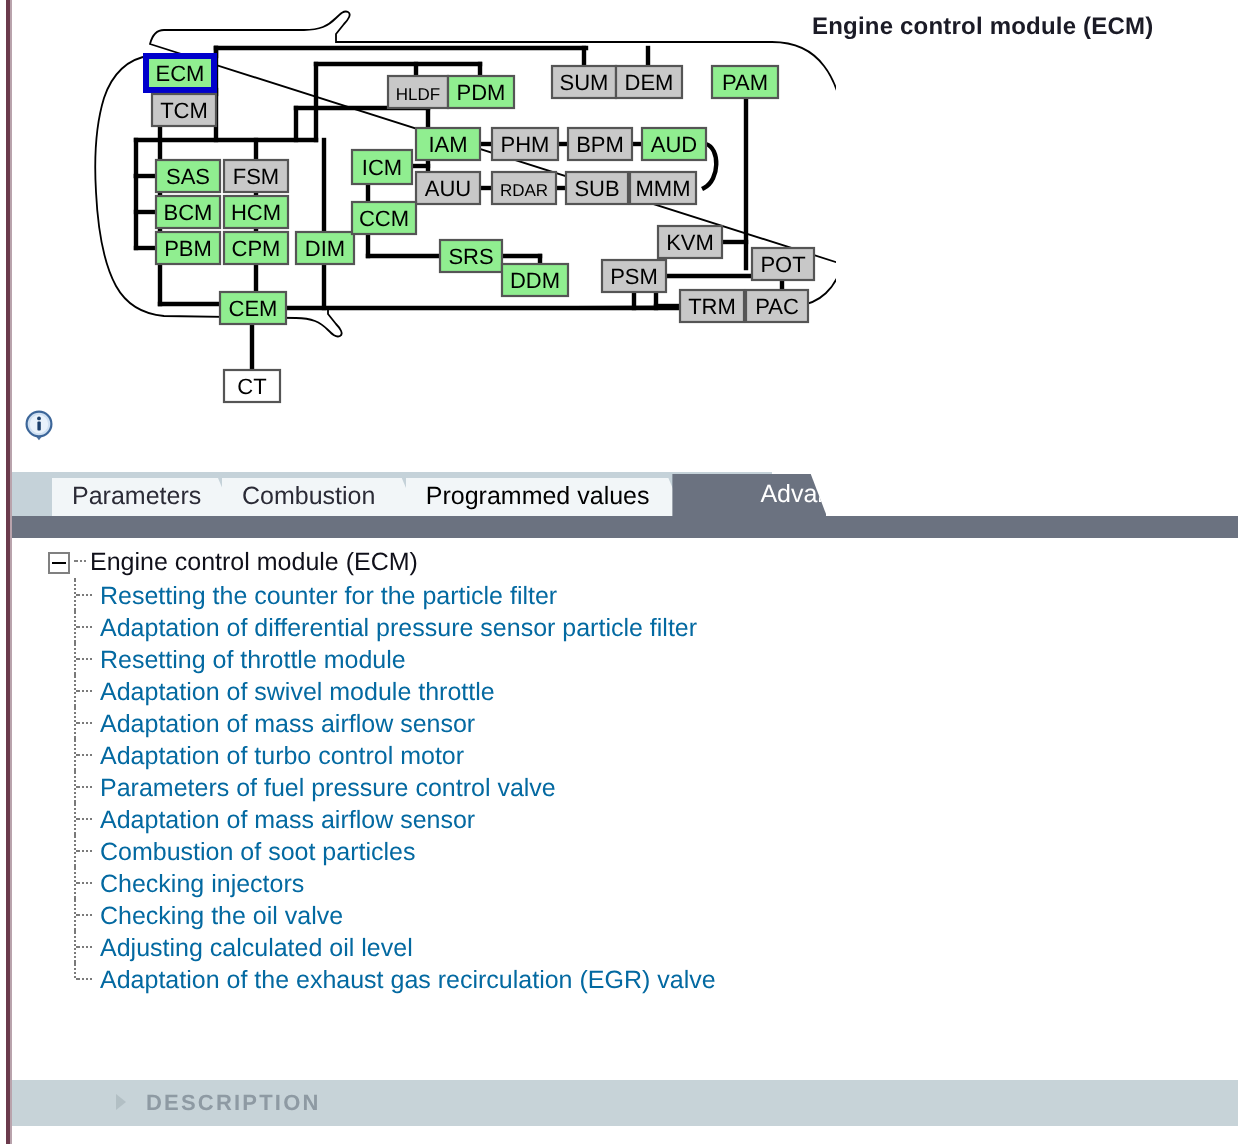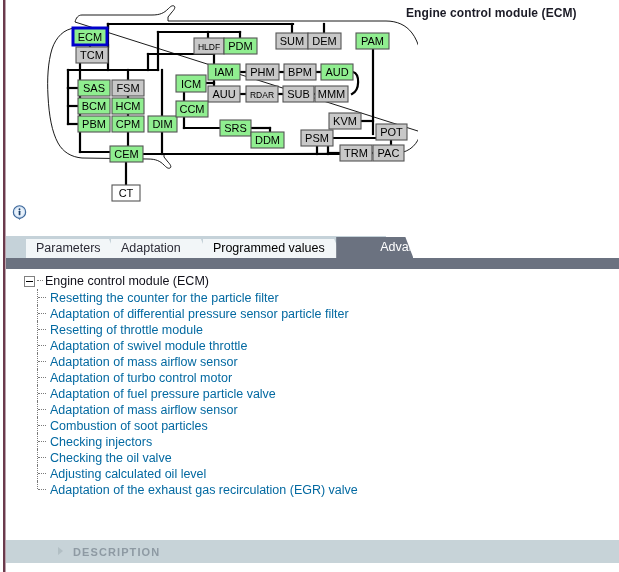--- a/index.html
+++ b/index.html
@@ -514,21 +514,21 @@
   <path d="M8.5 14.5 L6.4 11.6 L10.6 11.6 Z" fill="#7f9cc0" stroke="#4a6f9c" stroke-width="0.8"></path>
   <circle cx="8.5" cy="7" r="6.2" fill="#cfe0f2" stroke="#3c6699" stroke-width="1.1"></circle>
   <circle cx="8.5" cy="7" r="4.6" fill="#e9f2fb" stroke="none"></circle>
   <circle cx="8.5" cy="4.2" r="0.95" fill="#1b3f6b"></circle>
   <rect x="7.7" y="5.7" width="1.7" height="4.6" rx="0.5" fill="#1b3f6b"></rect>
 </svg>
 
 <div id="tab-strip">
   <div id="tab-strip-bg"></div>
 <div class="tab" style="left: 20px; width: 91px;">Parameters</div>
-    <div class="tab" style="left: 105px; width: 97.9px;">Adaptation</div>
+    <div class="tab" style="left: 105px; width: 97.9px;">Combustion</div>
     <div class="tab tab-muted" style="left: 196.9px; width: 139.3px;">Programmed values</div>
     <div class="tab tab-active" style="left: 330.2px; width: 77.2px; padding-left: 44px;">Advanced</div>
   </div>
 <div id="tab-underbar"></div>
 
 <div id="tree-panel">
   <div id="tree-root-row">
     <span id="tree-toggle"></span>
     <span class="tree-dash"></span>
     <span>Engine control module (ECM)</span>
@@ -546,21 +546,21 @@
       <div class="tree-item">
         <span>Adaptation of swivel module throttle</span>
       </div>
       <div class="tree-item">
         <span>Adaptation of mass airflow sensor</span>
       </div>
       <div class="tree-item">
         <span>Adaptation of turbo control motor</span>
       </div>
       <div class="tree-item">
-        <span>Adaptation of fuel pressure particle valve</span>
+        <span>Parameters of fuel pressure control valve</span>
       </div>
       <div class="tree-item">
         <span>Adaptation of mass airflow sensor</span>
       </div>
       <div class="tree-item">
         <span>Combustion of soot particles</span>
       </div>
       <div class="tree-item">
         <span>Checking injectors</span>
       </div>

